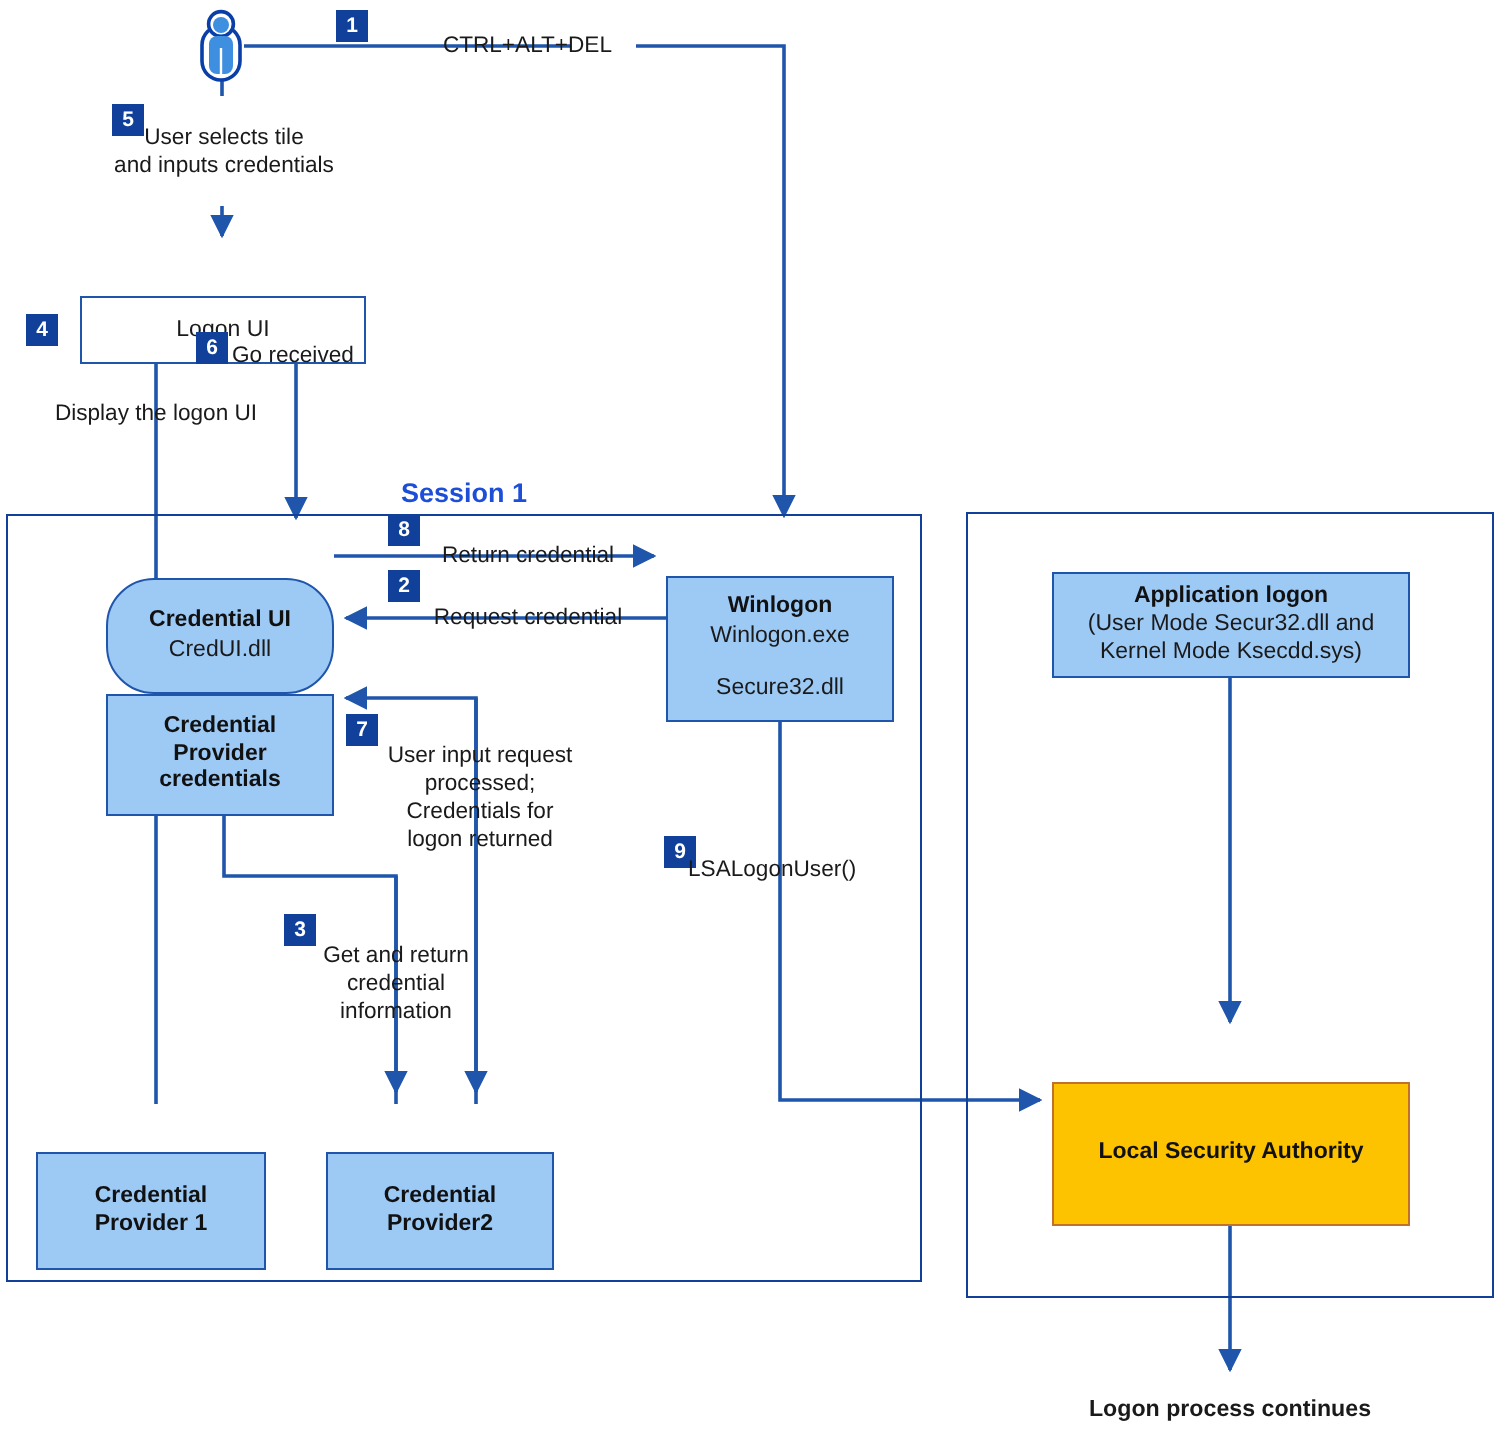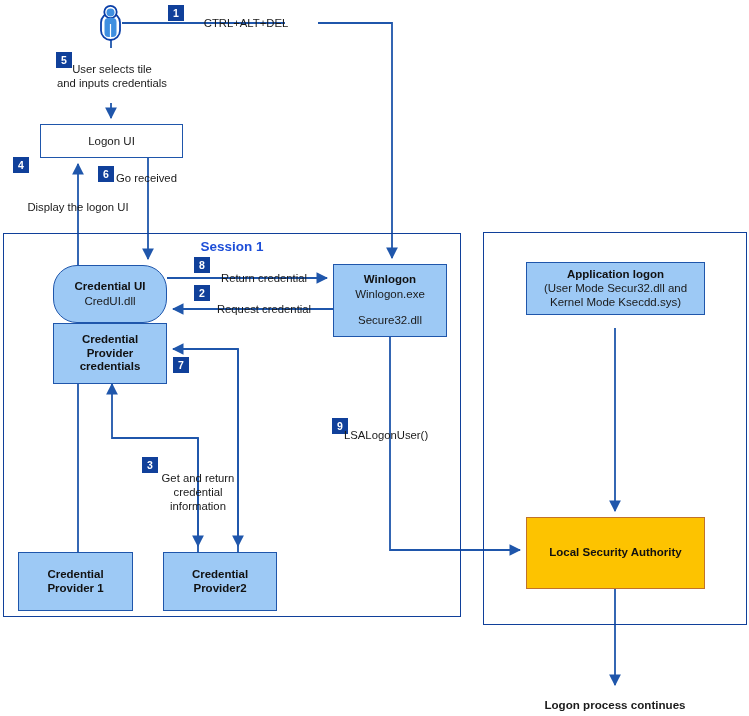--- a/index.html
+++ b/index.html
@@ -1,20 +1,20 @@
 <!DOCTYPE html>
 <html><head>
 <meta charset="utf-8">
 <style>
   html,body{margin:0;padding:0;background:#ffffff;}
   body{width:749px;height:716px;overflow:hidden;font-family:"Liberation Sans",sans-serif;}
   #stage{position:relative;width:749px;height:716px;}
   svg{position:absolute;left:0;top:0;}
   .box{position:absolute;box-sizing:border-box;display:flex;flex-direction:column;
-       align-items:center;justify-content:center;text-align:center;}
+       align-items:center;justify-content:center;text-align:center;margin-top:24px;}
   .sess{border:1.6px solid #10409a;background:transparent;}
   .sess-title{position:absolute;top:6px;left:0;right:0;text-align:center;
        font-weight:bold;font-size:13.5px;color:#1d4ed8;}
   .nodebox{background:#9dc9f5;border:1.3px solid #1f56ab;}
   .nodebox.plain{background:#ffffff;border:1.3px solid #1f56ab;}
   .nodebox.lsa{background:#fdc300;border:1.3px solid #c0722a;}
   .t-bold{font-weight:bold;font-size:11.5px;color:#111111;line-height:13.5px;}
   .t-norm{font-weight:normal;font-size:11.5px;color:#1a1a1a;line-height:14px;}
   .lbl{position:absolute;font-size:11.3px;color:#1a1a1a;line-height:14px;
        text-align:center;white-space:pre-line;}
@@ -126,35 +126,39 @@
   <div class="badge" style="left:168px;top:5px;">1</div>
   <div class="badge" style="left:194px;top:285px;">2</div>
   <div class="badge" style="left:142px;top:457px;">3</div>
   <div class="badge" style="left:13px;top:157px;">4</div>
   <div class="badge" style="left:56px;top:52px;">5</div>
   <div class="badge" style="left:98px;top:166px;">6</div>
   <div class="badge" style="left:173px;top:357px;">7</div>
   <div class="badge" style="left:194px;top:257px;">8</div>
   <div class="badge" style="left:332px;top:418px;">9</div>
 
-  <div class="lbl" style="left:186px;top:16px;width:120px;text-align:center;">CTRL+ALT+DEL</div>
+  <div class="lbl" style="left:186px;top:16px;width:120px;text-align:right;">CTRL+ALT+DEL</div>
 
   <div class="lbl" style="left:205px;top:302px;width:118px;">Request credential</div>
 
   <div class="lbl" style="left:148px;top:471px;width:100px;">Get and return
 credential
 information</div>
 
   <div class="lbl" style="left:8px;top:200px;width:140px;">Display the logon UI</div>
 
   <div class="lbl" style="left:36px;top:62px;width:152px;">User selects tile
 and inputs credentials</div>
 
   <div class="lbl" style="left:116px;top:171px;width:90px;text-align:left;">Go received</div>
 
+  <div class="lbl" style="left:186px;top:371px;width:108px;">User input request
+processed;
+Credentials for
+logon returned</div>
 
   <div class="lbl" style="left:208px;top:271px;width:112px;">Return credential</div>
 
   <div class="lbl" style="left:344px;top:428px;width:110px;text-align:left;">LSALogonUser()</div>
 
   <div class="lbl bold" style="left:515px;top:698px;width:200px;">Logon process continues</div>
 
 </div>
 
 </body></html>

